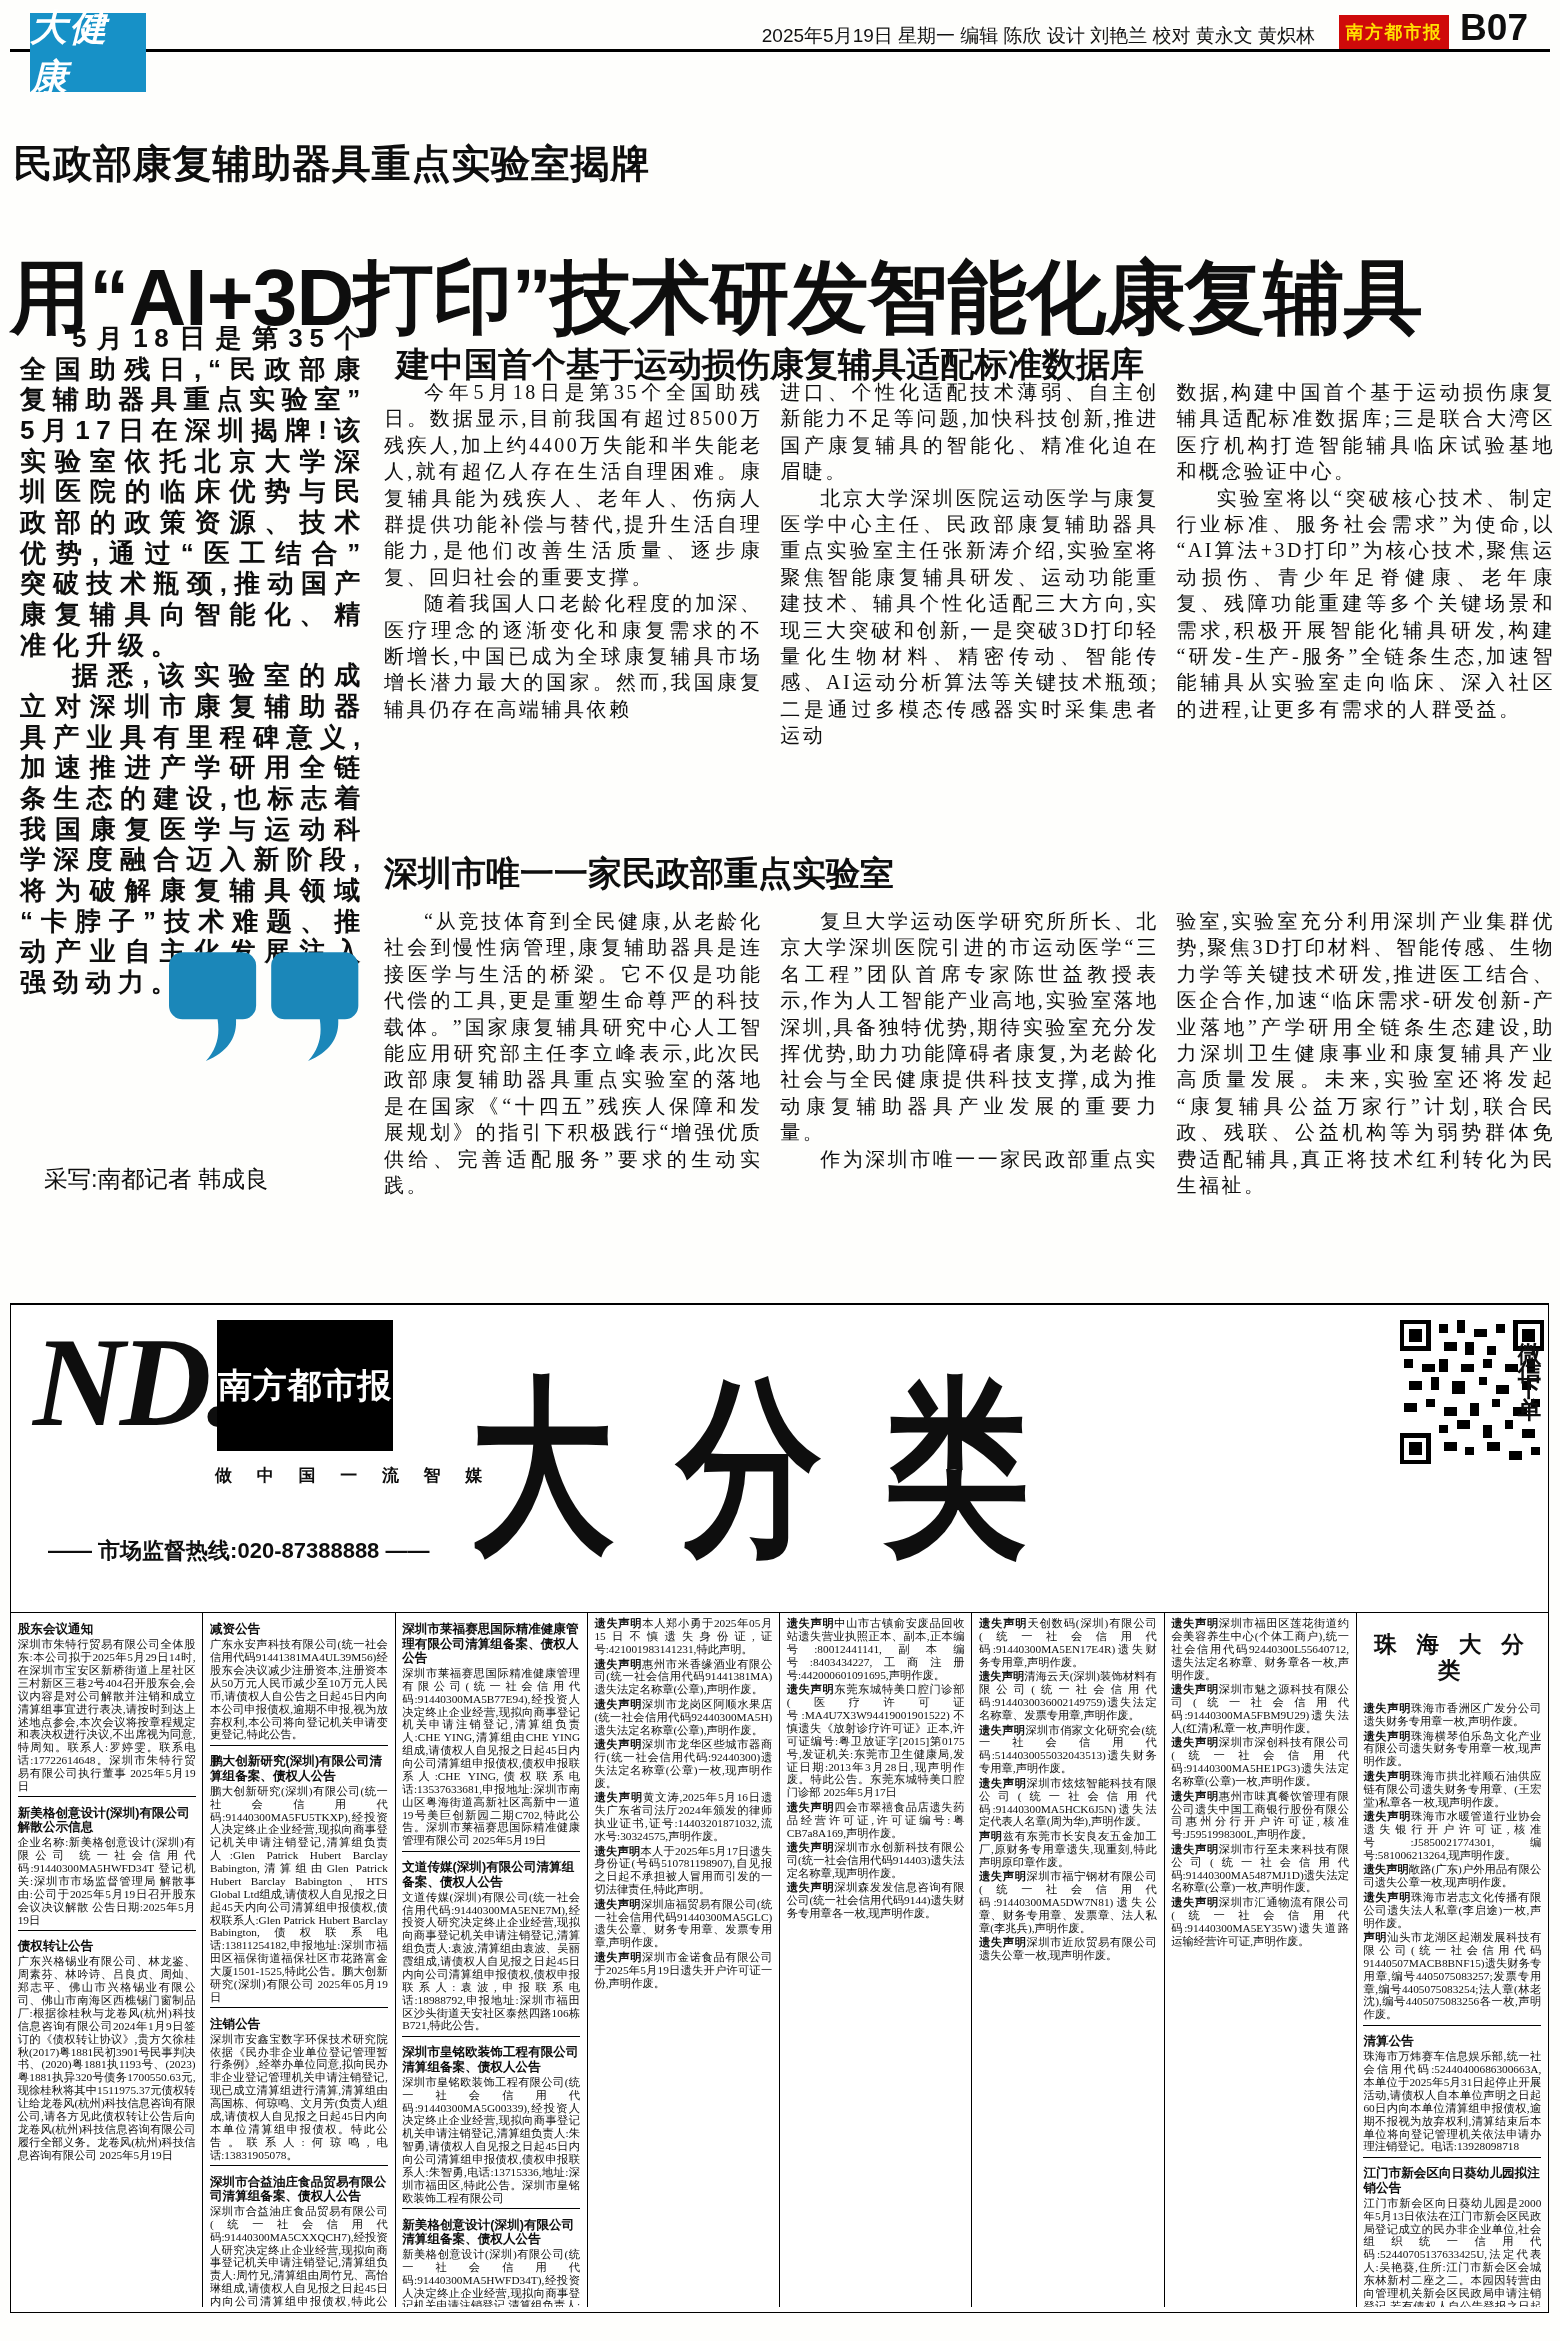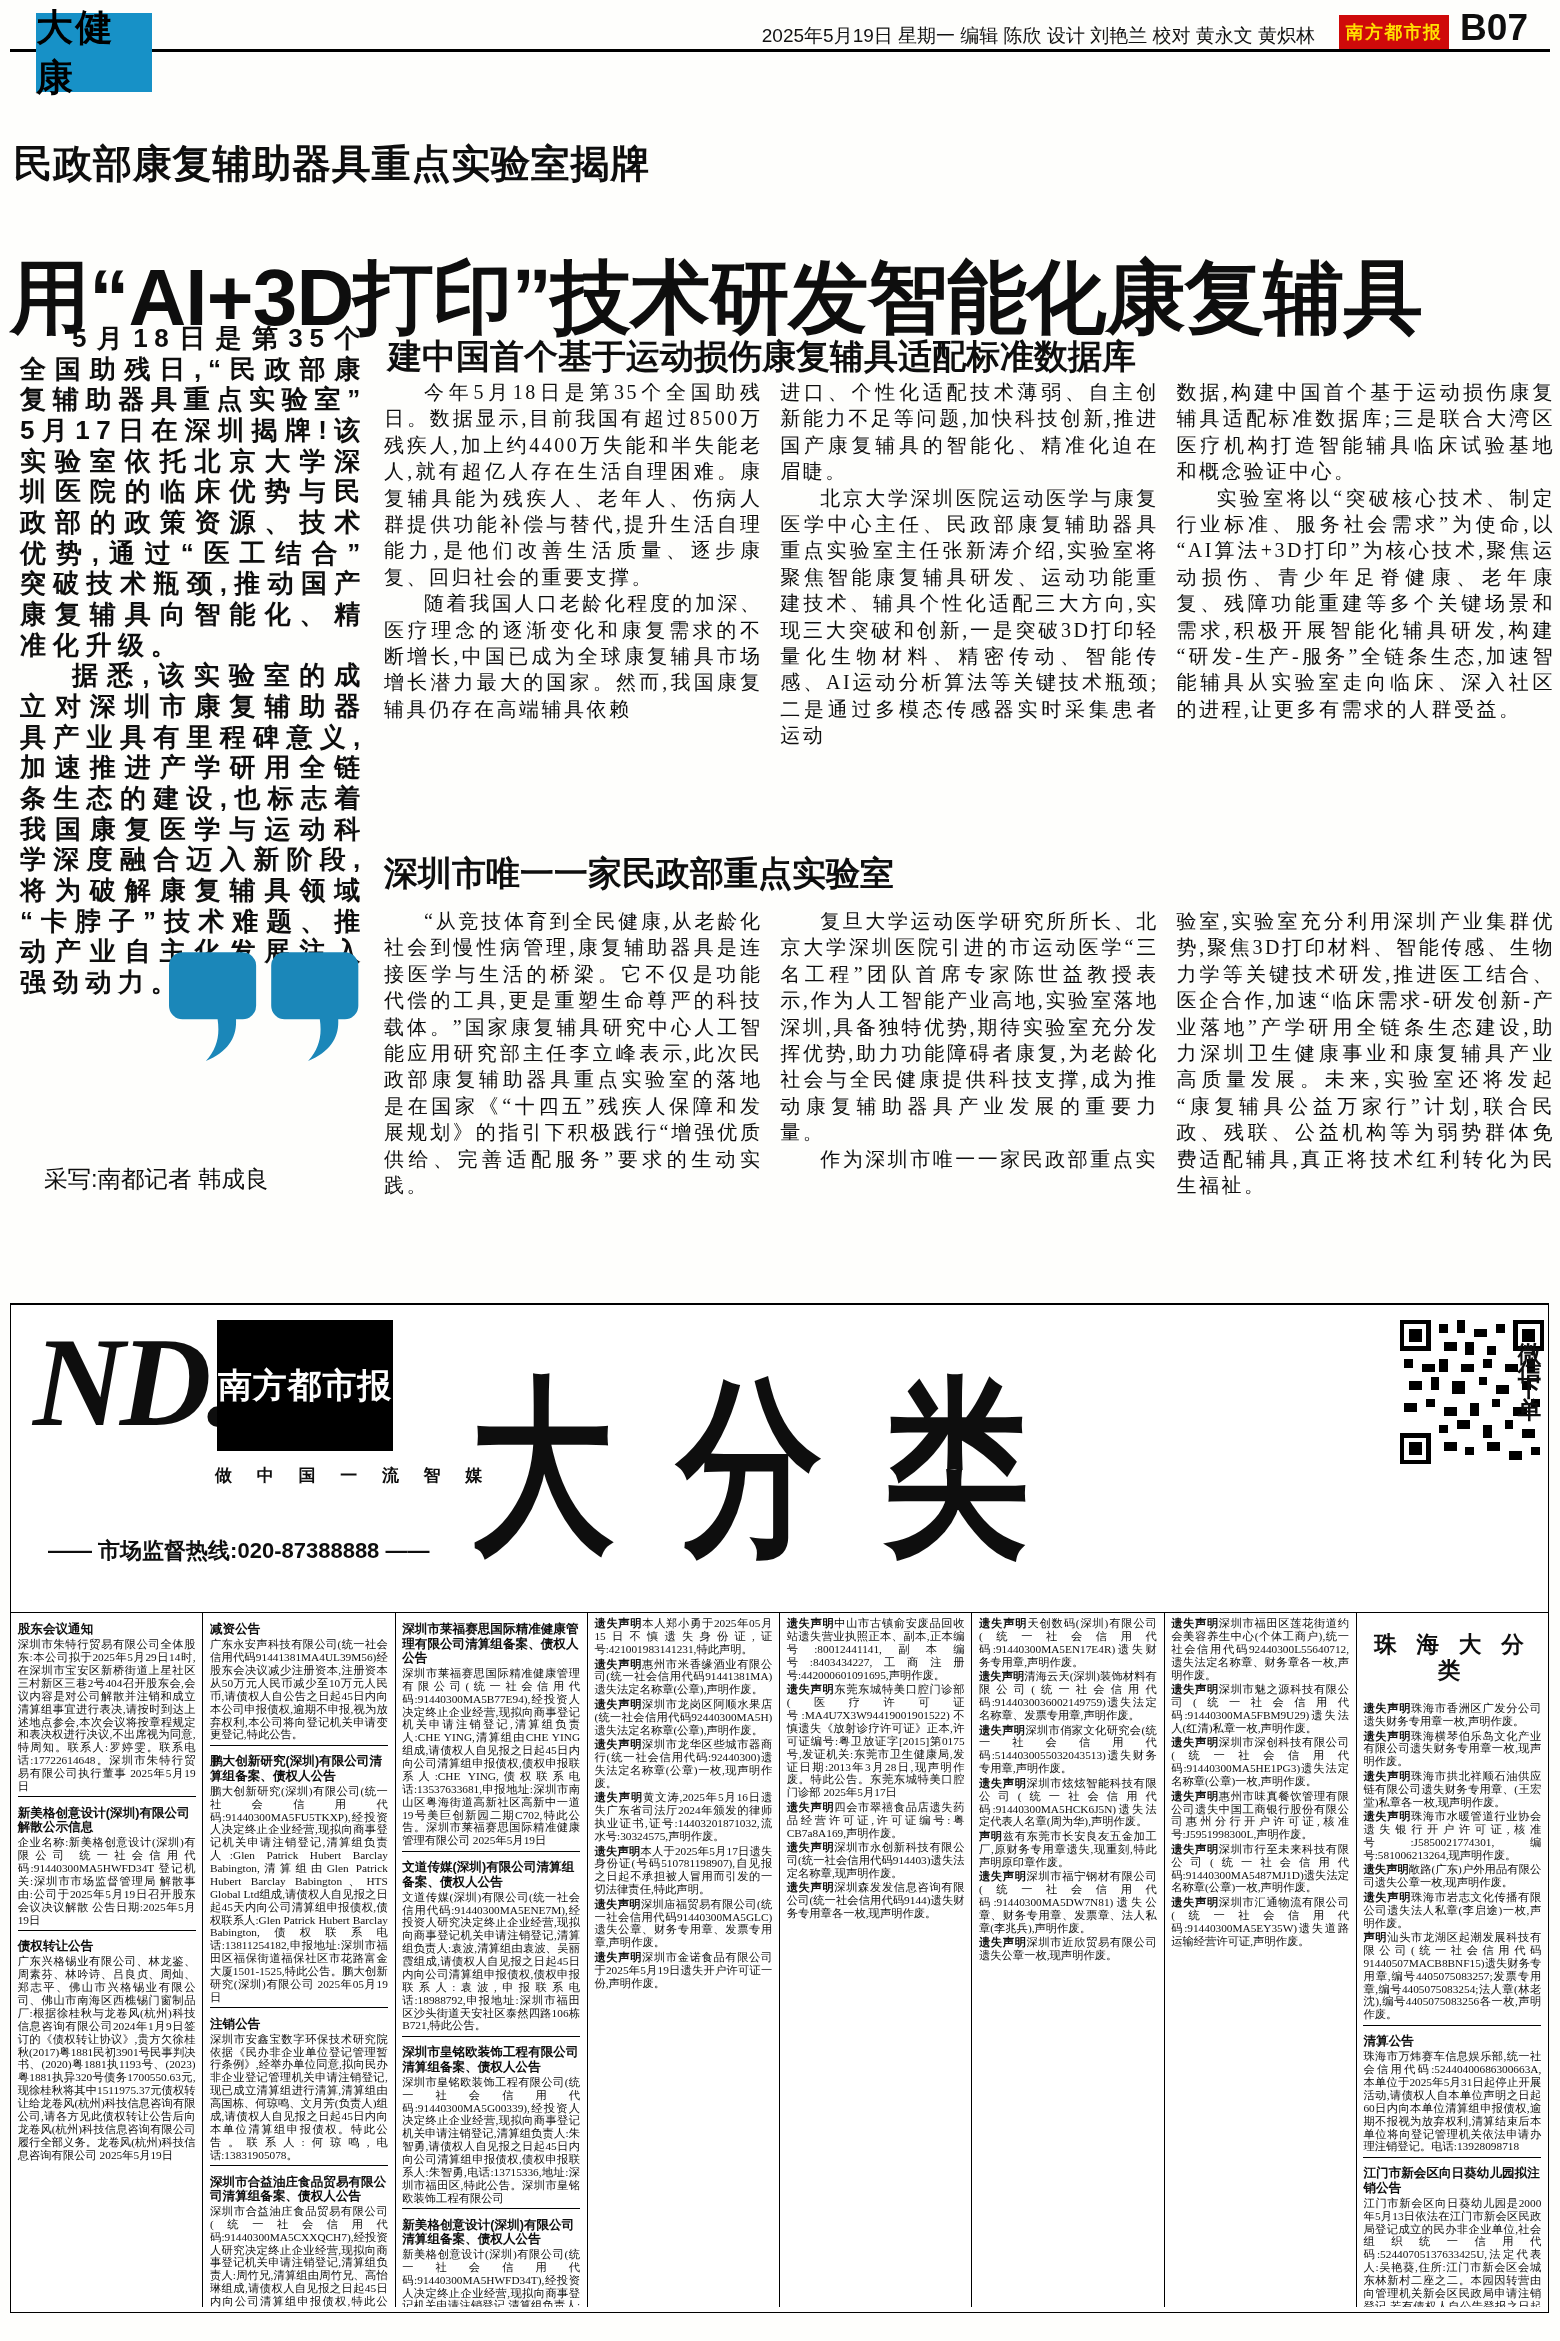--- a/index.html
+++ b/index.html
@@ -1,22 +1,22 @@
 <!DOCTYPE html>
 <html lang="zh" style="font-size:13.4px"><head>
 <meta charset="utf-8">
 <style>
   html,body{margin:0;padding:0;background:#e8e8e8;}
   .page{position:relative;width:1560px;height:2342px;background:#fefefc;color:#0e0e0e;
         font-family:"Liberation Serif",serif;overflow:hidden;margin:0 auto;}
   
   .top-rule{position:absolute;left:10px;right:10px;top:49px;height:2.5px;background:#000;}
-  .section-logo{position:absolute;left:36px;top:13.4px;width:116px;height:79px;background:#1791c7;
-        color:#000000;font-family:"Liberation Sans",sans-serif;font-weight:bold;font-size:37px;
-        display:flex;align-items:center;justify-content:center;letter-spacing:2.5px;}
+  .section-logo{position:absolute;left:30px;top:13.4px;width:116px;height:79px;background:#1791c7;
+        color:#ffffff;font-family:"Liberation Sans",sans-serif;font-weight:bold;font-size:37px;
+        display:flex;align-items:center;justify-content:center;letter-spacing:2.5px;font-style:italic;}
   .dateline{position:absolute;right:245px;top:22.6px;font-family:"Liberation Sans",sans-serif;
         font-size:19px;color:#111;}
   .paper-badge{position:absolute;right:111px;top:15px;background:#cf0a0a;color:#ffe000;
         font-weight:bold;font-size:17.6px;padding:5px 6.7px;letter-spacing:1.7px;}
   .page-no{position:absolute;right:32px;top:6.7px;font-family:"Liberation Sans",sans-serif;
         font-weight:900;font-size:37px;margin-left:26px;}
   
   .kicker{position:absolute;left:13.4px;top:137px;font-family:"Liberation Sans",sans-serif;
         font-weight:bold;font-size:39px;letter-spacing:0.8px;}
   .headline{position:absolute;left:10px;top:191px;width:1545px;font-family:"Liberation Sans",sans-serif;
@@ -91,21 +91,21 @@
 
   <div class="quote-icon">
     <svg width="191" height="111" viewBox="0 0 228 132" aria-hidden="true">
       <path fill="#1b87b9" d="M16 0h72a16 16 0 0 1 16 16v48a16 16 0 0 1-16 16h-8c1 22-9 38-36 50 13-15 17-30 14-50h-42a16 16 0 0 1-16-16V16A16 16 0 0 1 16 0z"></path>
       <path fill="#1b87b9" transform="translate(122,0)" d="M16 0h72a16 16 0 0 1 16 16v48a16 16 0 0 1-16 16h-8c1 22-9 38-36 50 13-15 17-30 14-50h-42a16 16 0 0 1-16-16V16A16 16 0 0 1 16 0z"></path>
     </svg>
   </div>
 
   <div class="byline">采写:南都记者 韩成良</div>
 
-  <h2 class="sec-head" id="sec0head" style="margin:4px;">建中国首个基于运动损伤康复辅具适配标准数据库</h2>
+  <h2 class="sec-head" id="sec0head" style="margin:12px;">建中国首个基于运动损伤康复辅具适配标准数据库</h2>
   <div class="cols" id="sec0cols">
       <div class="acol">
         <p class="apara ind">今年5月18日是第35个全国助残日。数据显示,目前我国有超过8500万残疾人,加上约4400万失能和半失能老人,就有超亿人存在生活自理困难。康复辅具能为残疾人、老年人、伤病人群提供功能补偿与替代,提升生活自理能力,是他们改善生活质量、逐步康复、回归社会的重要支撑。</p>
         <p class="apara ind">随着我国人口老龄化程度的加深、医疗理念的逐渐变化和康复需求的不断增长,中国已成为全球康复辅具市场增长潜力最大的国家。然而,我国康复辅具仍存在高端辅具依赖</p>
       </div>
       <div class="acol">
         <p class="apara">进口、个性化适配技术薄弱、自主创新能力不足等问题,加快科技创新,推进国产康复辅具的智能化、精准化迫在眉睫。</p>
         <p class="apara ind">北京大学深圳医院运动医学与康复医学中心主任、民政部康复辅助器具重点实验室主任张新涛介绍,实验室将聚焦智能康复辅具研发、运动功能重建技术、辅具个性化适配三大方向,实现三大突破和创新,一是突破3D打印轻量化生物材料、精密传动、智能传感、AI运动分析算法等关键技术瓶颈;二是通过多模态传感器实时采集患者运动</p>
       </div>
       <div class="acol">

